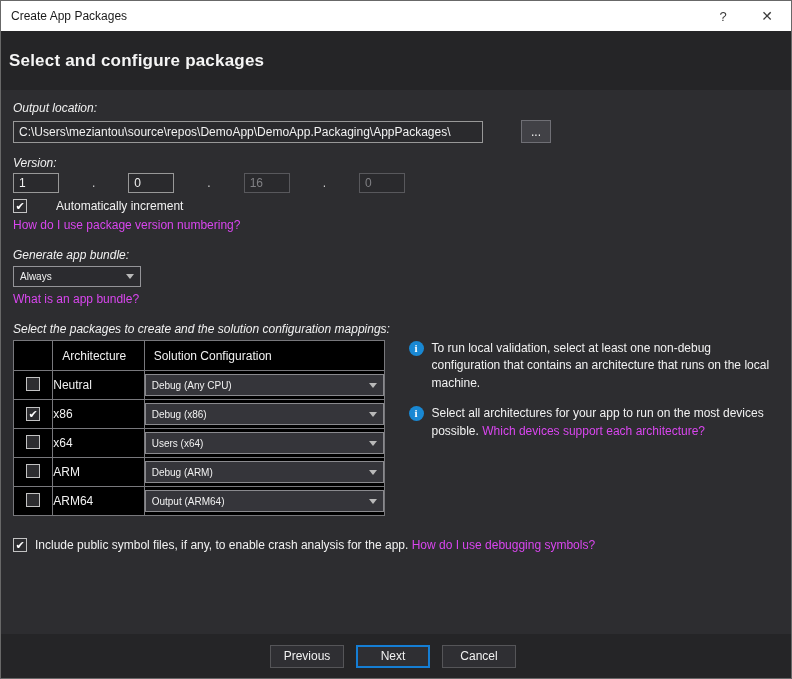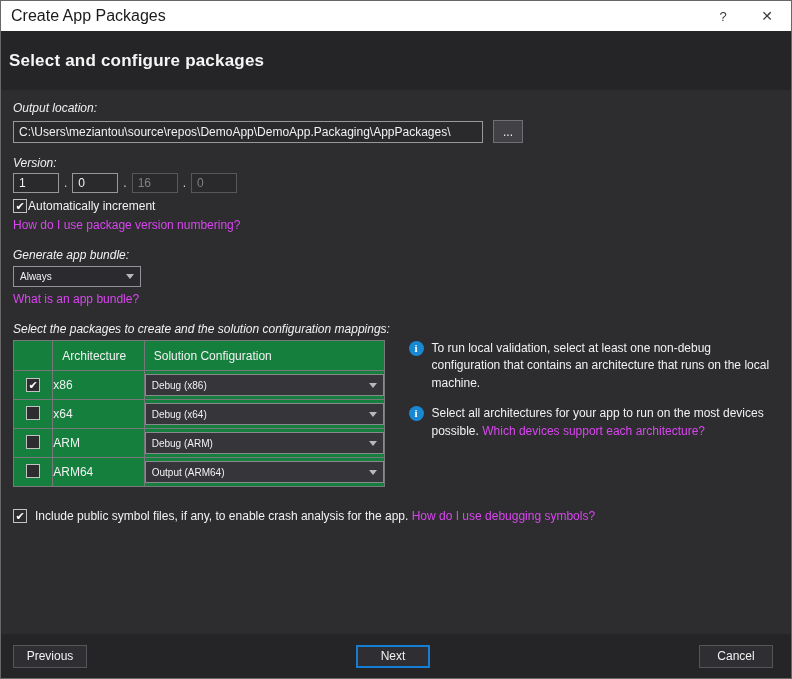--- a/index.html
+++ b/index.html
@@ -4,34 +4,34 @@
 <style>
   * { margin:0; padding:0; box-sizing:border-box; }
   html,body { width:792px; height:679px; }
   body { font-family:"Liberation Sans","DejaVu Sans",sans-serif; background:#1e1e1e; }
 
   .window { width:792px; height:679px; display:flex; flex-direction:column;
             border:1px solid #686868; background:#2d2d30; overflow:hidden; }
 
   
   .titlebar { height:30px; background:#ffffff; display:flex; align-items:center; flex:0 0 auto; }
-  .titlebar-text { font-size:16px; color:#1a1a1a; padding-left:10px; flex:1; }
+  .titlebar-text { font-size:12px; color:#1a1a1a; padding-left:10px; flex:1; }
   .titlebar-btn { width:44px; height:30px; display:flex; align-items:center; justify-content:center;
                   font-size:13px; color:#3b3b3b; cursor:default; }
   .titlebar-btn.close { font-size:14px; margin-right:2px; }
 
   
   .hdr { height:59px; background:#252527; display:flex; align-items:center; flex:0 0 auto; }
   .hdr h1 { font-size:17px; font-weight:bold; color:#f5f5f5; padding-left:8px; letter-spacing:0.2px; }
 
   
   .bodyarea { flex:1 1 auto; background:#2d2d30; padding:11px 10px 0 12px; color:#f1f1f1; font-size:12px; }
   .lbl { color:#f1f1f1; font-size:12px;font-style:italic; }
 
-  .row { display:flex; align-items:center; }
+  .row { display:flex; align-items:center;gap:28px; }
 
   input.textbox { background:#2a2a2d; border:1px solid #989898; color:#f1f1f1;
                   font-family:"Liberation Sans",sans-serif; font-size:12px; padding:2px 5px; outline:none; }
   .output-box { width:470px; height:22px; }
   .browse-btn { width:30px; height:23px; margin-left:10px; background:#414146; border:1px solid #6f6f75;
                 color:#f1f1f1; font-size:12px; line-height:10px; cursor:default; text-align:center; }
 
   .ver-field { width:46px; height:20px; }
   .ver-field.disabled { border-color:#58585c; color:#808084; }
   .ver-dot { margin:0 5px; color:#d0d0d0; }
@@ -46,21 +46,21 @@
 
   
   .dropdown { height:21px; background:#2b2b2f; border:1px solid #949498; display:flex; align-items:center;
               padding:0 6px; cursor:default; }
   .dropdown .val { flex:1; color:#f1f1f1; font-size:10px; white-space:nowrap; overflow:hidden; }
   .chevron { width:0; height:0; border-left:4px solid transparent; border-right:4px solid transparent;
              border-top:5px solid #b9b9b9; margin-left:6px; }
 
   
   .main-cols { display:flex; margin-top:4px; }
-  table.pkg { border-collapse:collapse; background:#15803d; }
+  table.pkg { border-collapse:collapse; background:#000000; }
   table.pkg td, table.pkg th { border:1px solid #78787c; padding:0; }
   table.pkg { border:1px solid #8a8a8e; }
   th.c-check { width:40px; }
   th.c-arch  { width:92px; }
   th.c-cfg   { width:244px; }
   table.pkg th { height:30px; font-size:12px; font-weight:normal; color:#f1f1f1; text-align:left; padding-left:9px; }
   table.pkg td { height:29px; font-size:12px; color:#f1f1f1; }
   td.cell-check { text-align:center; }
   td.cell-arch { padding-left:9px; }
   td.cell-cfg { padding:0 3px; }
@@ -71,21 +71,21 @@
   .info-icon { width:15px; height:15px; border-radius:50%; background:#1988d3; color:#ffffff;
                font-size:11px; font-weight:bold; text-align:center; line-height:15px; flex:0 0 auto;
                margin-top:1px; font-family:"Liberation Serif",serif; }
   .note p { margin-left:8px; font-size:12px; line-height:1.45; color:#f1f1f1; }
 
   .symbols-row { display:flex; align-items:flex-start; margin-top:22px; }
   .symbols-row .text { margin-left:8px; }
 
   
   .footer { height:44px; background:#252527; flex:0 0 auto; display:flex; align-items:center;
-            justify-content:space-between; padding-right:18px; }
+            justify-content:center; padding-right:18px; }
   .btn { width:74px; height:23px; background:#2f2f33; border:1px solid #555558; color:#f1f1f1;
          font-family:"Liberation Sans",sans-serif; font-size:12px; margin-left:12px; cursor:default; }
   .btn.default { border:2px solid #157ed4; }
 
   .mt5 { margin-top:5px; } .mt6 { margin-top:6px; } .mt13 { margin-top:13px; }
   .mt16 { margin-top:16px; } .mt4 { margin-top:4px; } .mt3 { margin-top:3px; }
 </style>
 </head>
 <body>
 
@@ -144,40 +144,52 @@
     <div class="main-cols">
       <table class="pkg">
         <tbody>
             <tr>
           <th class="c-check"></th>
           <th class="c-arch">Architecture</th>
           <th class="c-cfg">Solution Configuration</th>
         </tr>
         <tr>
           <td class="cell-check">
+            <span class="checkbox"></span>
+          </td>
+          <td class="cell-arch">Neutral</td>
+          <td class="cell-cfg">
+            <div class="dropdown">
+              <span class="val">Debug (Any CPU)</span>
+              <span class="chevron"></span>
+            </div>
+          </td>
+        </tr>
+        <tr>
+          <td class="cell-check">
             <span class="checkbox">
               <span class="mark">✔</span>
             </span>
           </td>
           <td class="cell-arch">x86</td>
           <td class="cell-cfg">
             <div class="dropdown">
               <span class="val">Debug (x86)</span>
               <span class="chevron"></span>
             </div>
           </td>
         </tr>
         <tr>
           <td class="cell-check">
             <span class="checkbox"></span>
           </td>
           <td class="cell-arch">x64</td>
           <td class="cell-cfg">
             <div class="dropdown">
-              <span class="val">Debug (x64)</span>
+              <span class="val">Users (x64)</span>
               <span class="chevron"></span>
             </div>
           </td>
         </tr>
         <tr>
           <td class="cell-check">
             <span class="checkbox"></span>
           </td>
           <td class="cell-arch">ARM</td>
           <td class="cell-cfg">

